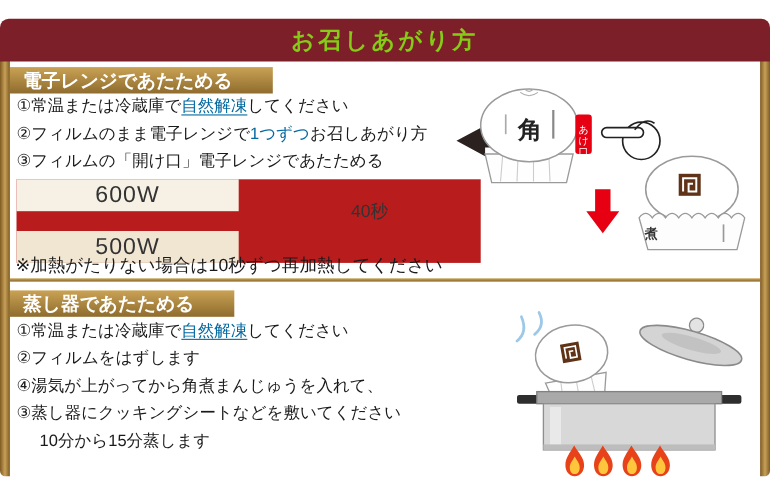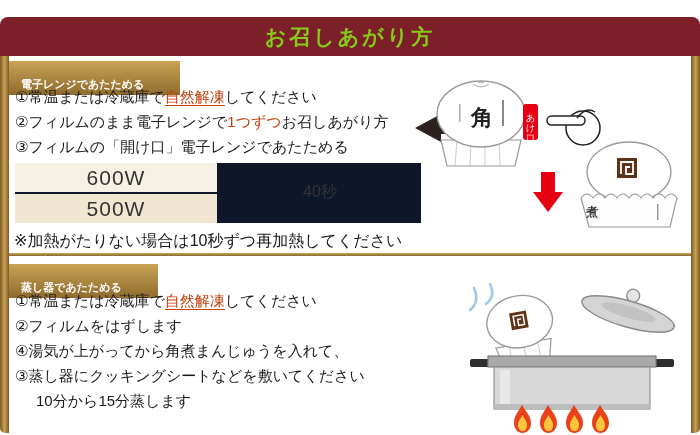--- a/index.html
+++ b/index.html
@@ -9,37 +9,37 @@
   
   .header{position:absolute;top:17px;left:0;right:0;height:39px;background:#7d1f29;
           border-radius:8px 8px 0 0;display:flex;align-items:center;justify-content:center;z-index:2;}
   .title{color:#84cc16;font-size:21px;font-weight:bold;letter-spacing:3px;margin:0;}
   .gold-v{position:absolute;top:42px;bottom:2px;width:9px;z-index:1;
           background:linear-gradient(to right,#7e5a23,#c7a158,#7e5a23);}
   .gold-v.left{left:0;border-radius:0 0 0 5px;}
   .gold-v.right{right:0;border-radius:0 0 5px 0;}
 
   
-  .ribbon{position:absolute;left:9px;height:22px;line-height:22px;padding:12px 36px 0 12px;
-          background:linear-gradient(#c9a254,#8f6c2e);color:#fff;font-size:11px;font-weight:bold;}
+  .ribbon{position:absolute;left:9px;height:22px;line-height:22px;padding:2px 36px 0 12px;
+          background:linear-gradient(#c9a254,#8f6c2e);color:#fff;font-size:17px;font-weight:bold;}
   #ribbon-micro{top:61px;}
   #ribbon-steam{top:264px;}
 
   
   .steps{position:absolute;margin:0;padding:0;list-style:none;font-size:15px;}
   .steps li{height:25px;line-height:25px;white-space:nowrap;}
   #steps-micro{top:84px;left:15px;}
   #steps-steam{top:288px;left:15px;}
-  .em{color:#c2410c;}
+  .em{color:#0369a1;}
   .u{text-decoration:underline;text-underline-offset:3px;}
   .cont{padding-left:21px;}
 
   
   .wtable{position:absolute;top:163px;left:15px;display:grid;
-          grid-template-columns:202px 202px;grid-auto-rows:29px;gap:2px;background:#0f172a;}
+          grid-template-columns:202px 202px;grid-auto-rows:29px;gap:18px;background:#b91c1c;}
   .cell{display:flex;align-items:center;justify-content:center;color:#333;}
   .cell.watt{font-size:21px;letter-spacing:1px;}
   .cell.time{font-size:16px;margin-top:29px;}
   .c00{background:#f7f1e5;}
   .c01{background:#ead9bf;}
   .c10{background:#f0e6d2;}
   .c11{background:#e2d0b2;}
 
   .note{position:absolute;top:231px;left:14px;font-size:16px;}
 

